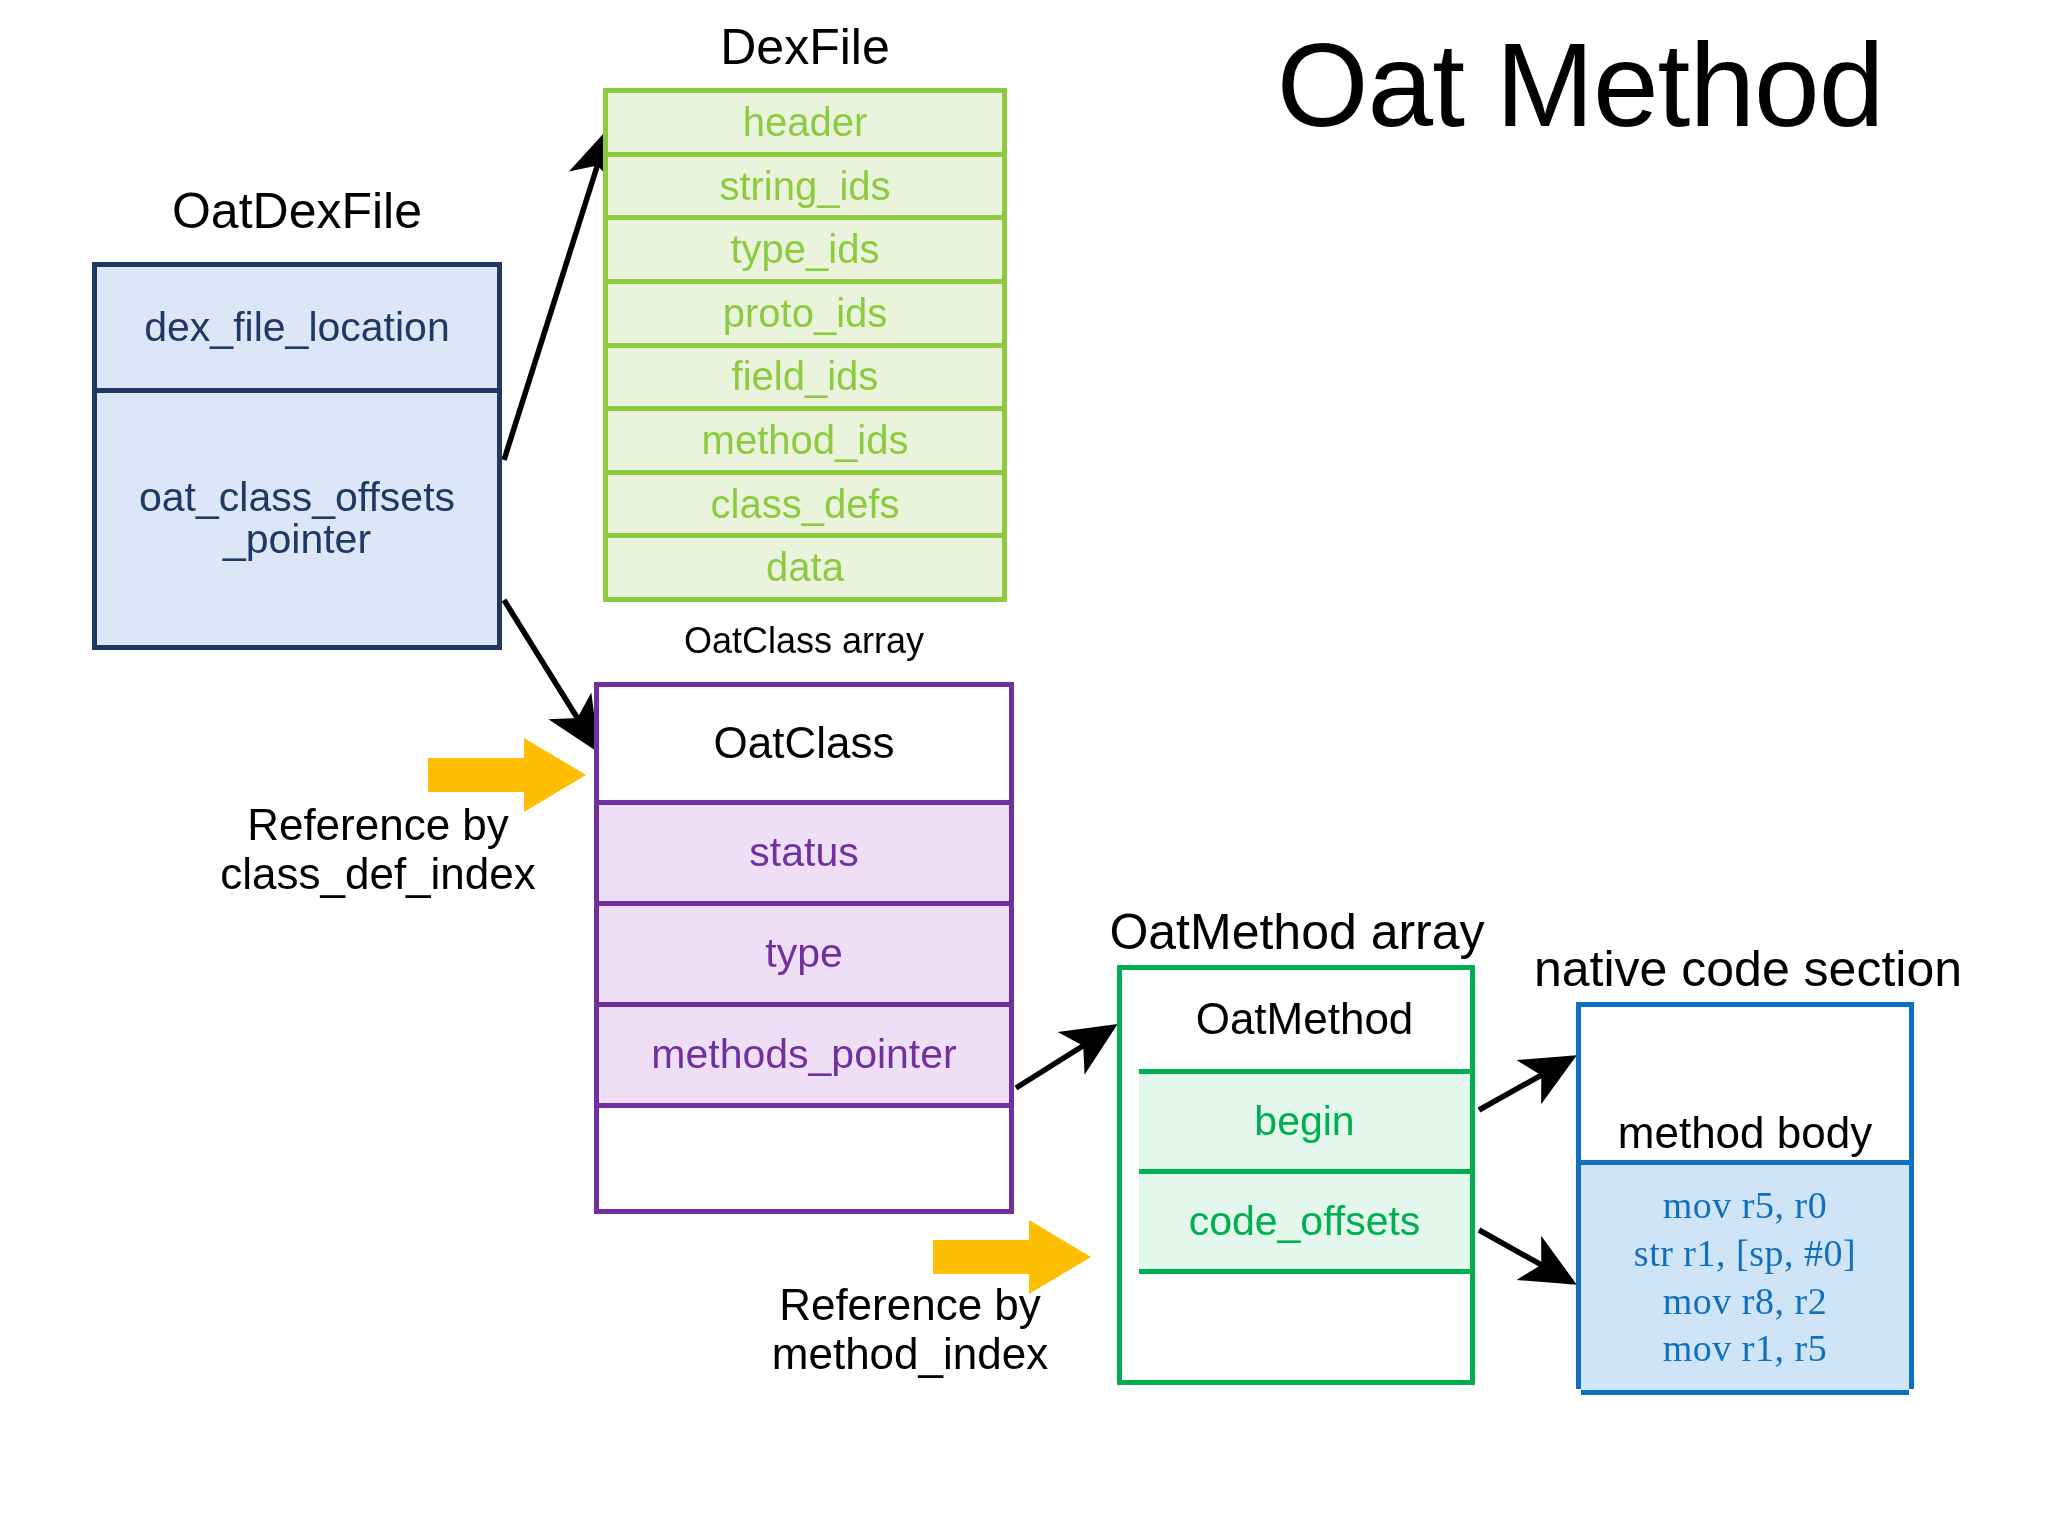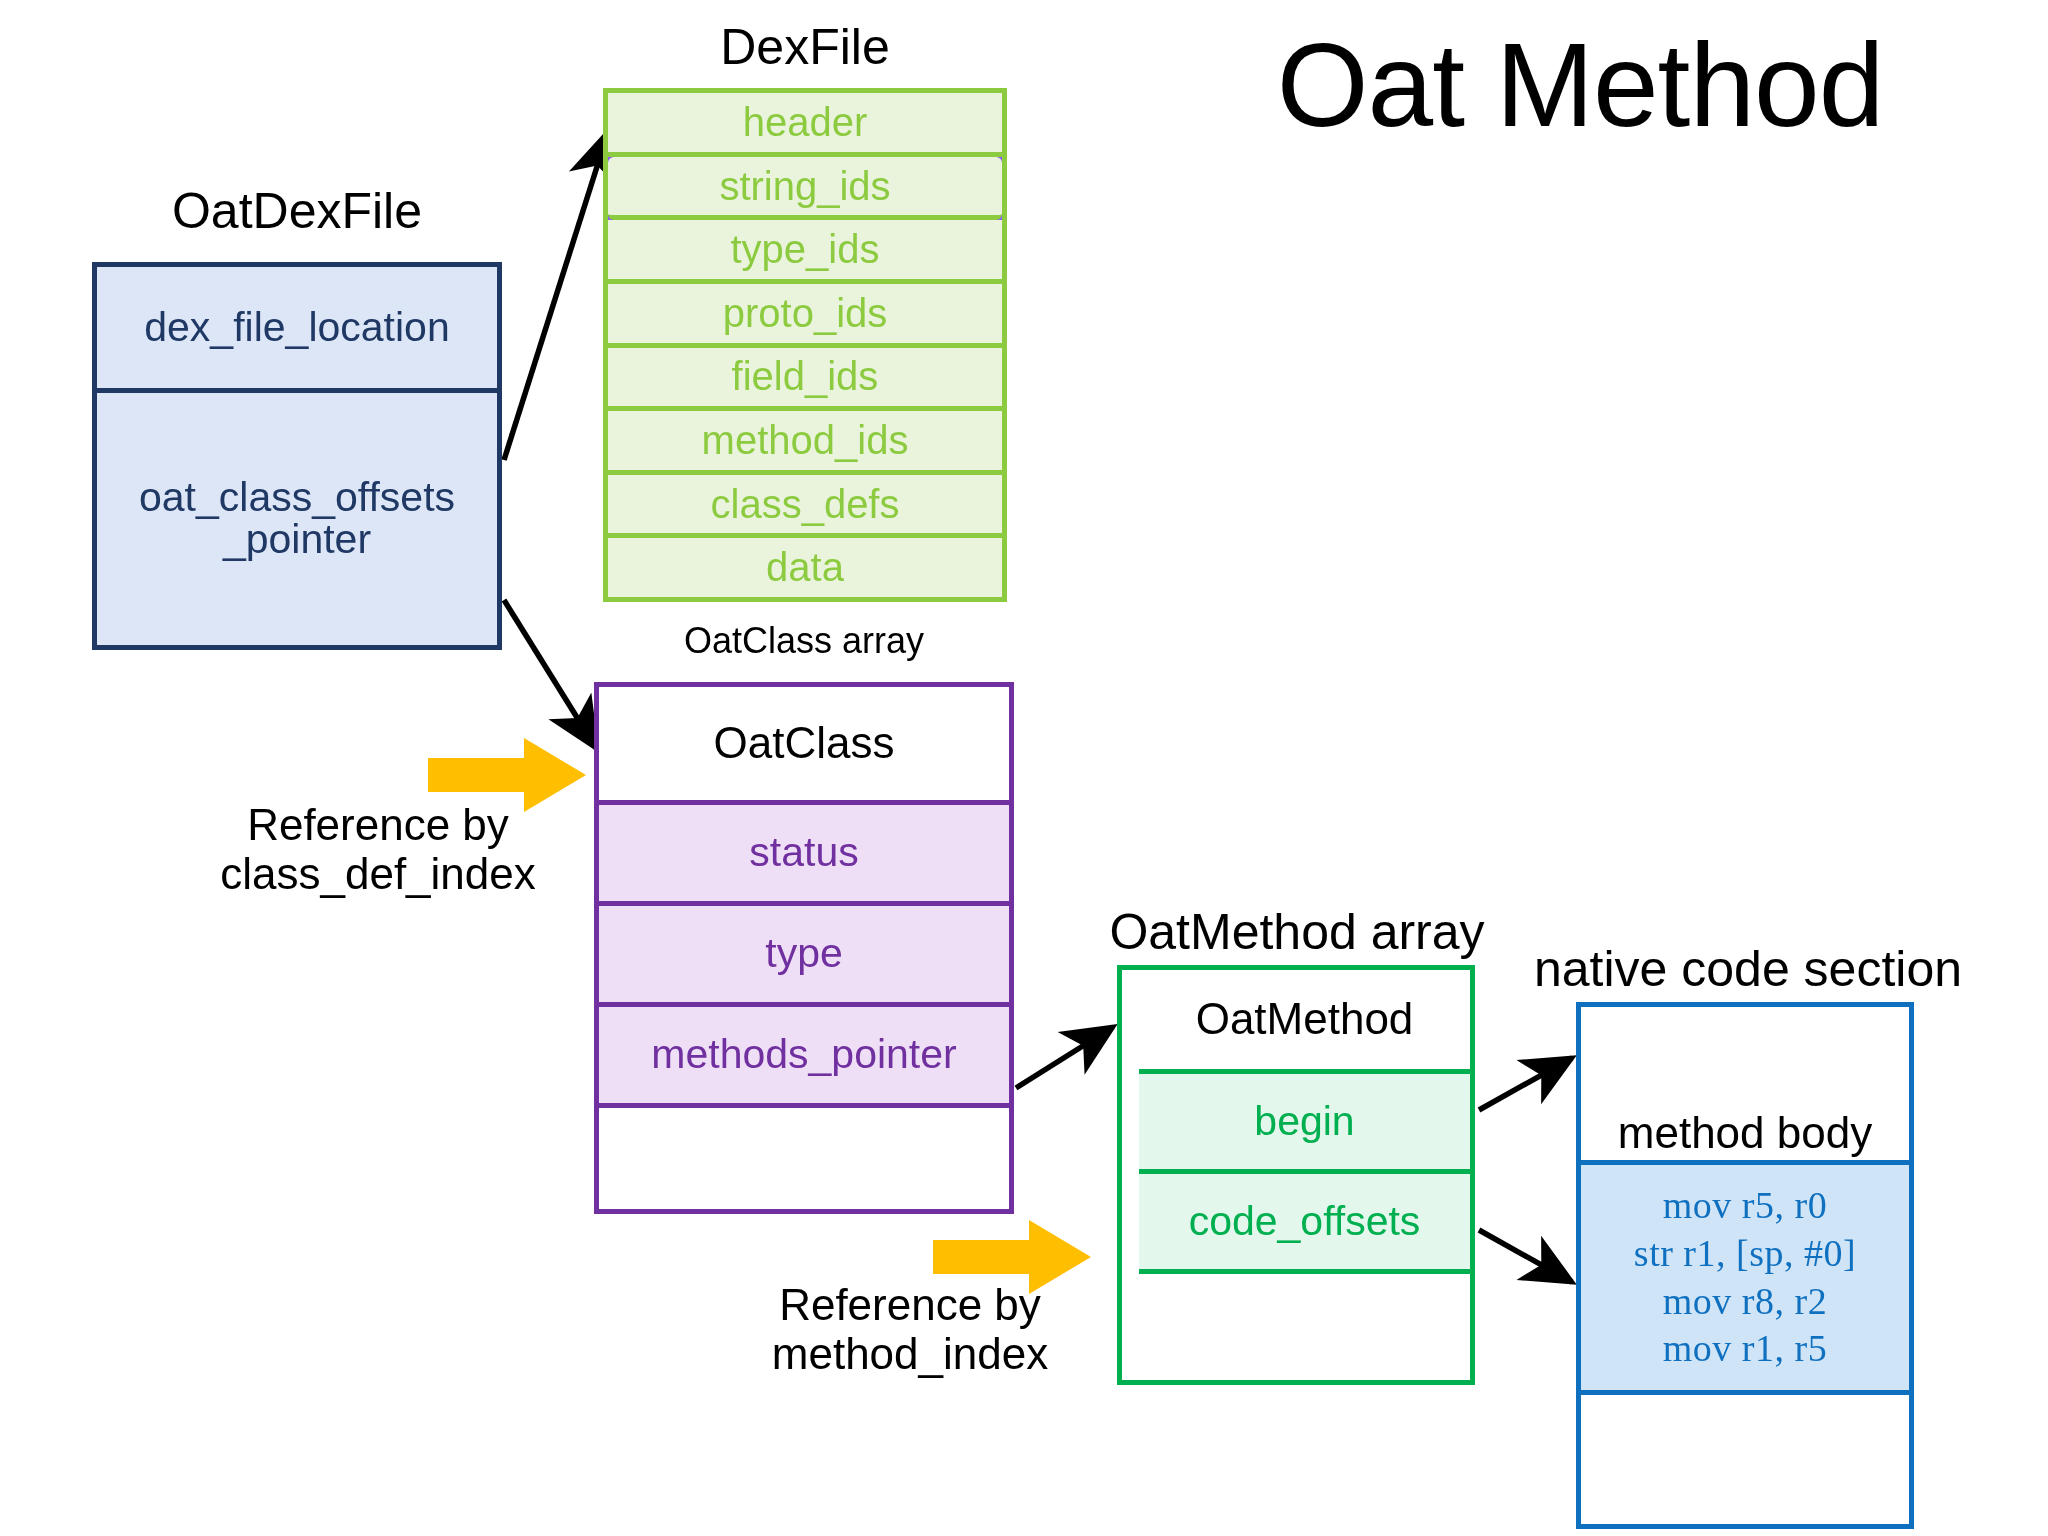--- a/index.html
+++ b/index.html
@@ -103,21 +103,21 @@
     font-size: 41px;
     border-bottom: 5px solid #00B050;
   }
   .oatmethod .row:last-child { border-bottom: none; }
   .oatmethod .row.hdr { color: #000000; background: #ffffff; font-size: 44px; }
   .oatmethod .row.fill { color: #00B050; background: #E4F7EC; }
   .oatmethod .row.blank { background: #ffffff; }
 
   
   .nativecode {
-    left: 1576px; top: 1002px; width: 338px; height: 527px;
+    left: 1576px; top: 1002px; width: 338px; height: 387px;
     border: 5px solid #1070C0;
     background: #ffffff;
   }
   .nativecode .row { border-bottom: 5px solid #1070C0; }
   .nativecode .row:last-child { border-bottom: none; }
   .nativecode .row.hdr {
     color: #000000;
     background: #ffffff;
     font-size: 44px;
     align-items: flex-end;
@@ -186,21 +186,21 @@
   <div class="caption" style="left:92px; top:182px; width:410px; font-size:50px;">OatDexFile</div>
   <div class="struct oatdexfile">
     <div class="row" style="flex:0 0 126px;">dex_file_location</div>
     <div class="row" style="flex:1 1 auto;">oat_class_offsets
 _pointer</div>
   </div>
 
   <div class="caption" style="left:603px; top:18px; width:404px; font-size:50px;">DexFile</div>
   <div class="struct dexfile">
     <div class="row" style="flex:1 1 0;">header</div>
-    <div class="row" style="flex:1 1 0;border-radius:6px;">string_ids</div>
+    <div class="row" style="flex:1 1 0;">string_ids</div>
     <div class="row" style="flex:1 1 0;">type_ids</div>
     <div class="row" style="flex:1 1 0;">proto_ids</div>
     <div class="row" style="flex:1 1 0;">field_ids</div>
     <div class="row" style="flex:1 1 0;">method_ids</div>
     <div class="row" style="flex:1 1 0;">class_defs</div>
     <div class="row" style="flex:1 1 0;">data</div>
   </div>
 
   <div class="caption" style="left:594px; top:620px; width:420px; font-size:36px;">OatClass array</div>
   <div class="struct oatclass">

